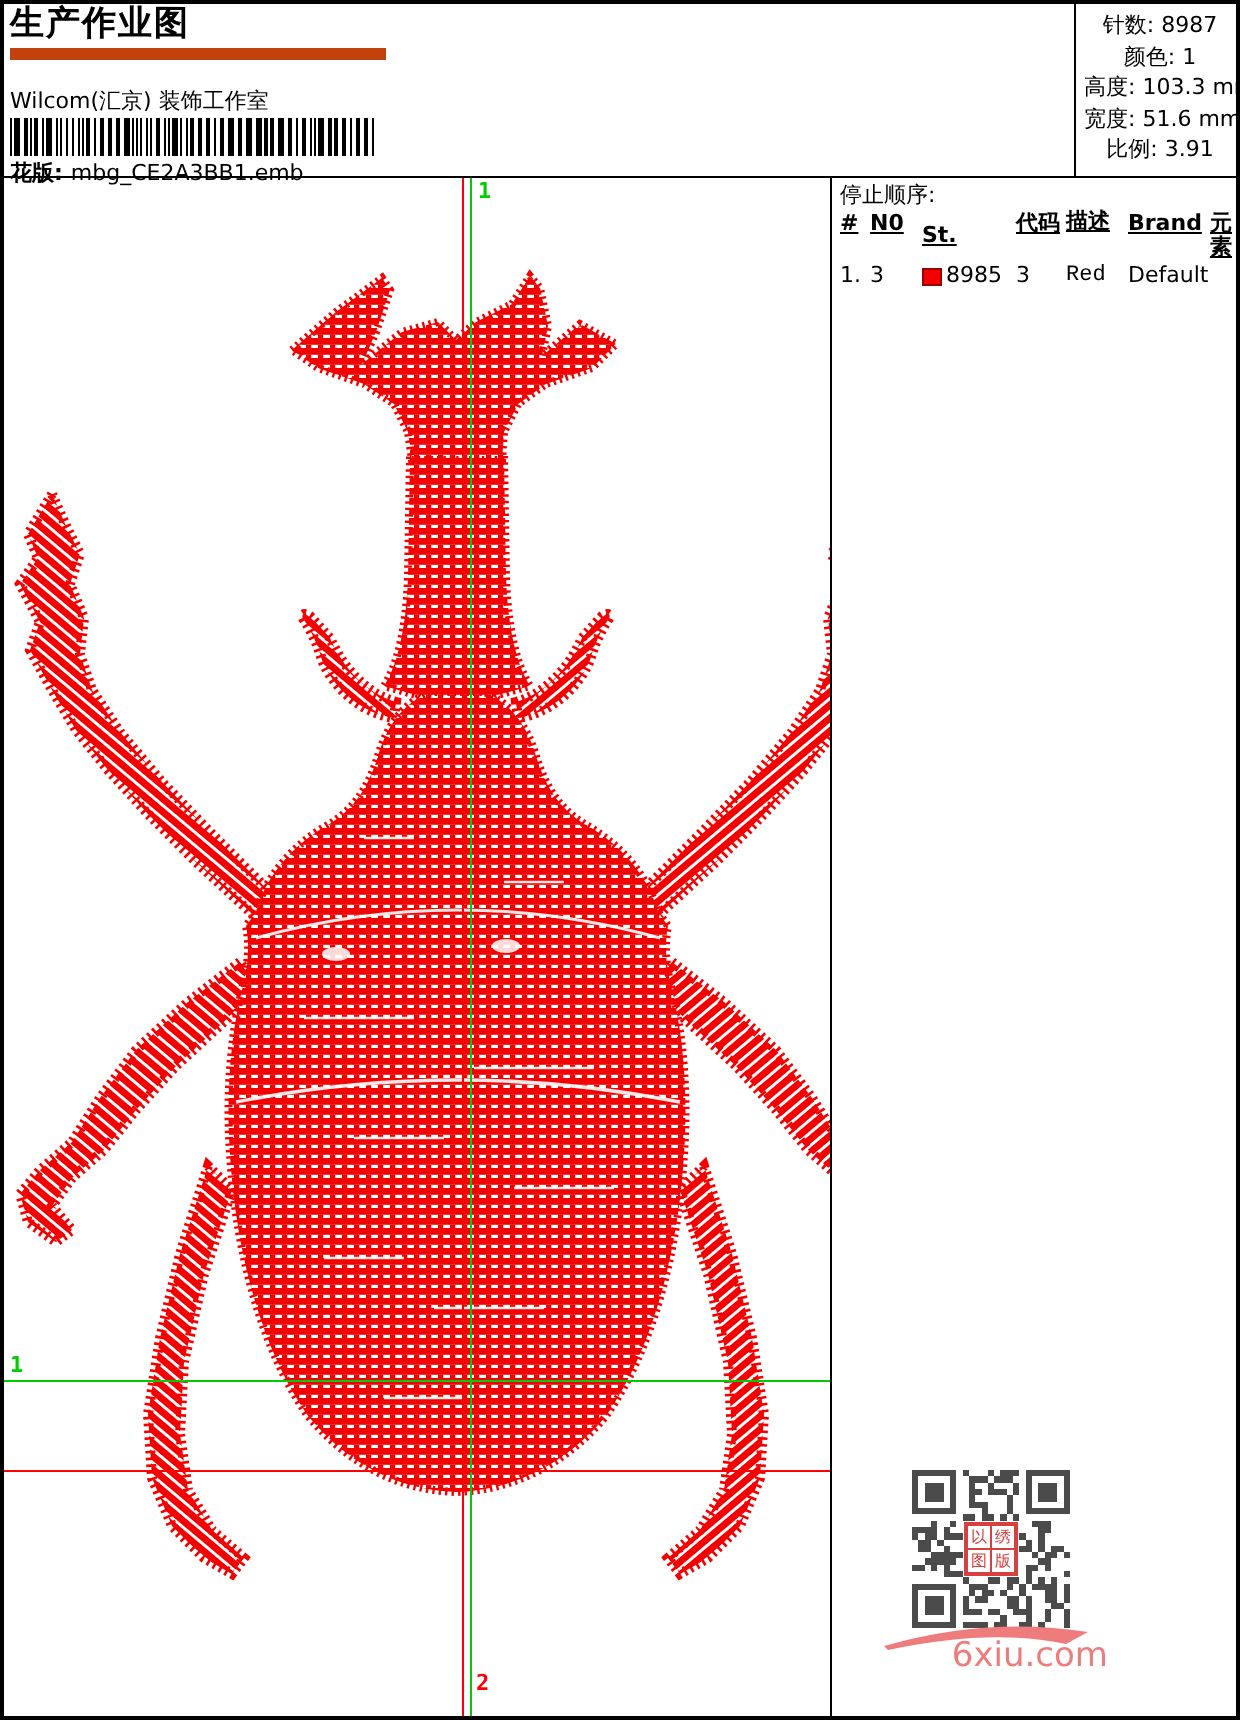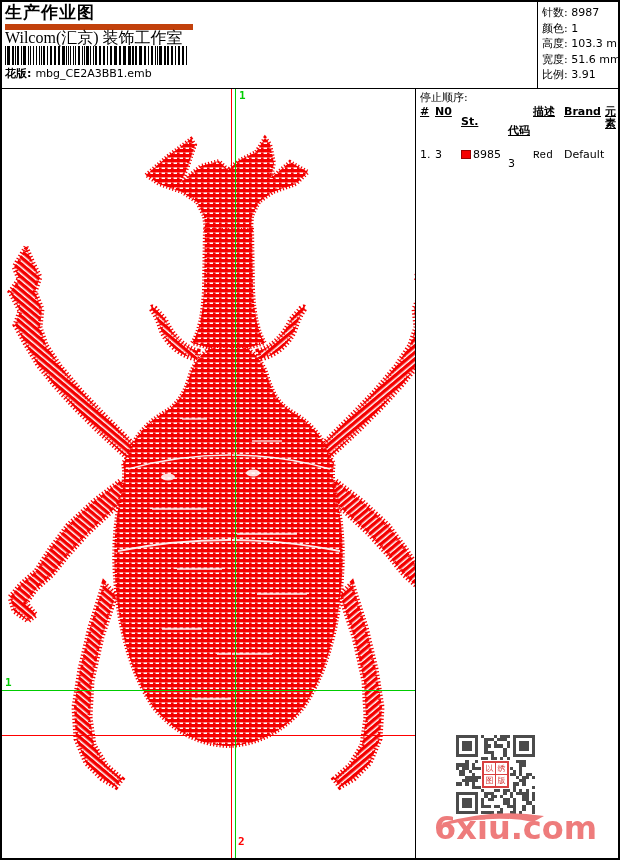--- a/index.html
+++ b/index.html
@@ -7,26 +7,26 @@
     position:relative;width:620px;height:860px;box-sizing:border-box;
     background:#fff;border:2px solid #000;
     font-family:"DejaVu Sans","Liberation Sans",sans-serif;color:#000;
     overflow:hidden;
   }
   
   .header{display:flex;height:87px;border-bottom:1px solid #000;box-sizing:border-box;}
   .header-left{flex:1;padding:1px 0 0 3px;}
   .title-wrap{width:188px;border-bottom:6px solid #c2410c;padding-bottom:2px;}
   .doc-title{font-size:17px;font-weight:bold;letter-spacing:1px;line-height:19px;}
-  .studio-line{font-size:16px;line-height:13px;margin-top:1px;font-family:Liberation Serif, serif;}
+  .studio-line{font-size:11px;line-height:13px;margin-top:14px;}
   .barcode{display:block;width:188px;height:19px;margin:2px 0 2px 0;}
   .meta-line{font-size:11px;line-height:13px;margin-top:1px;white-space:nowrap;}
   .meta-line .lab{margin-right:4px;font-weight:bold;}
   .header-right{width:81px;border-left:1px solid #000;box-sizing:border-box;
-    padding:3px 0 0 4px;font-size:11px;line-height:15.5px;}
+    padding:3px 0 0 4px;font-size:11px;line-height:15.5px;text-align:center;}
   .stat-line{white-space:nowrap;}
   
   .main{display:flex;height:769px;position:relative;}
   .design{position:relative;width:435px;overflow:hidden;}
   .design svg.beetle{position:absolute;left:0;top:0;}
   .marker-line{position:absolute;}
   .v-end  {left:229px;top:0;width:1px;height:100%;background:var(--end);}
   .v-start{left:233px;top:0;width:1px;height:100%;background:var(--start);}
   .h-start{left:0;top:601px;width:100%;height:1px;background:var(--start);}
   .h-end  {left:0;top:646px;width:100%;height:1px;background:var(--end);}
@@ -37,33 +37,33 @@
   .ml-left{left:3px;top:587px;}
   .ml-bottom{left:236px;top:746px;}
   
   .panel{flex:1;border-left:1px solid #000;box-sizing:border-box;
     position:relative;padding:2px 2px 0 4px;font-size:11px;}
   .seq-title{line-height:13px;white-space:nowrap;}
   .seq-head{display:flex;font-weight:bold;margin-top:2px;line-height:12px;}
   .seq-head span{text-decoration:underline;}
   .seq-row{display:flex;align-items:center;margin-top:2px;line-height:12px;}
   .c1{width:15px;} .c2{width:26px;} .c3{width:47px;display:flex;align-items:center;}
-  .c4{width:25px;margin-top:19px;} .c5{width:31px;font-family:Liberation Mono, monospace;} .c6{width:41px;} .c7{flex:1;}
+  .c4{width:25px;} .c5{width:31px;font-family:Liberation Mono, monospace;} .c6{width:41px;} .c7{flex:1;}
   .swatch{display:inline-block;width:10px;height:9px;margin-right:2px;border:1px solid #900;box-sizing:border-box;}
   
   .qr-block{position:absolute;left:0;top:646px;width:100%;}
   .qr-wrap{position:relative;width:79px;height:79px;margin-left:40px;}
   .qr-wrap svg{position:absolute;left:0;top:0;}
   .qr-stamp{position:absolute;left:26px;top:26px;width:27px;height:27px;box-sizing:border-box;
     background:#d84040;display:grid;grid-template-columns:1fr 1fr;grid-template-rows:1fr 1fr;
     gap:1px;padding:2px;}
   .qr-stamp span{background:#fff;color:#d84040;font-size:8px;line-height:10px;
     display:flex;align-items:center;justify-content:center;overflow:hidden;}
   .wm{position:relative;width:120px;margin:1px 0 0 18px;text-align:center;}
-  .wm-text{font-size:32px;font-weight:bold;letter-spacing:0px;color:var(--wm);line-height:26px;}
+  .wm-text{font-size:17px;font-weight:normal;letter-spacing:0px;color:var(--wm);line-height:26px;text-align:right;}
   .wm svg{position:absolute;left:2px;top:-5px;}
   
   .st-stroke{stroke:var(--stitch);}
 </style>
 </head>
 <body>
 
 <div class="page" style="--stitch: #f40000; --start: #00cc00; --end: #ff0000; --wm: #ee7c7c;">
 
   <div class="header">

